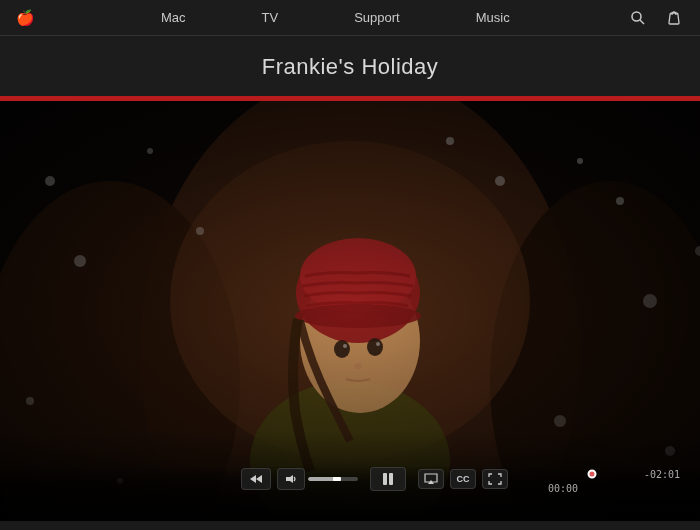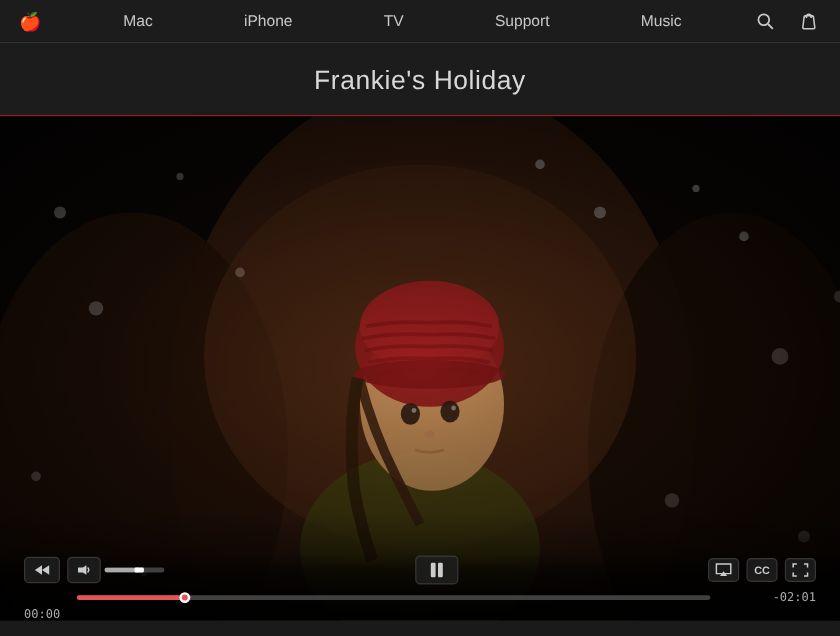--- a/index.html
+++ b/index.html
@@ -61,21 +61,21 @@
       flex: 1;
       justify-content: center;
       gap: 44px;
     }
 
     
     .title-area {
       background: #1c1c1c;
       text-align: center;
       padding: 18px 0 16px 0;
-      border-bottom: 1px solid #b91c1c;
+      border-bottom: 5px solid #b91c1c;
     }
     .title-area h1 {
       color: #d8d8d8;
       font-size: 22px;
       font-weight: 300;
       letter-spacing: 0.5px;
     }
 
     
     .video-container {
@@ -109,21 +109,22 @@
 
     
     .controls {
       position: absolute;
       bottom: 0;
       left: 0;
       right: 0;
       height: 56px;
       background: linear-gradient(to top, rgba(0,0,0,0.85) 0%, rgba(0,0,0,0.5) 70%, transparent 100%);
       display: flex;
-      flex-direction: column;
+      flex-direction: row;
+      justify-content: flex-end;
       padding-bottom: 6px;
     }
 
     .controls-row1 {
       display: flex;
       align-items: center;
       justify-content: center;
       gap: 6px;
       padding: 0 20px;
       height: 28px;
@@ -259,23 +260,20 @@
 </head>
 <body>
 
 <nav class="nav">
   <div class="nav-apple">
     <span style="font-size:15px;">🍎</span>
   </div>
   <div class="nav-center">
     <div class="nav-item">
       <span>Mac</span>
-    </div>
-    <div class="nav-item">
-      <span>iPhone</span>
     </div>
     <div class="nav-item">
       <span>TV</span>
     </div>
     <div class="nav-item">
       <span>Support</span>
     </div>
     <div class="nav-item">
       <span>Music</span>
     </div>

